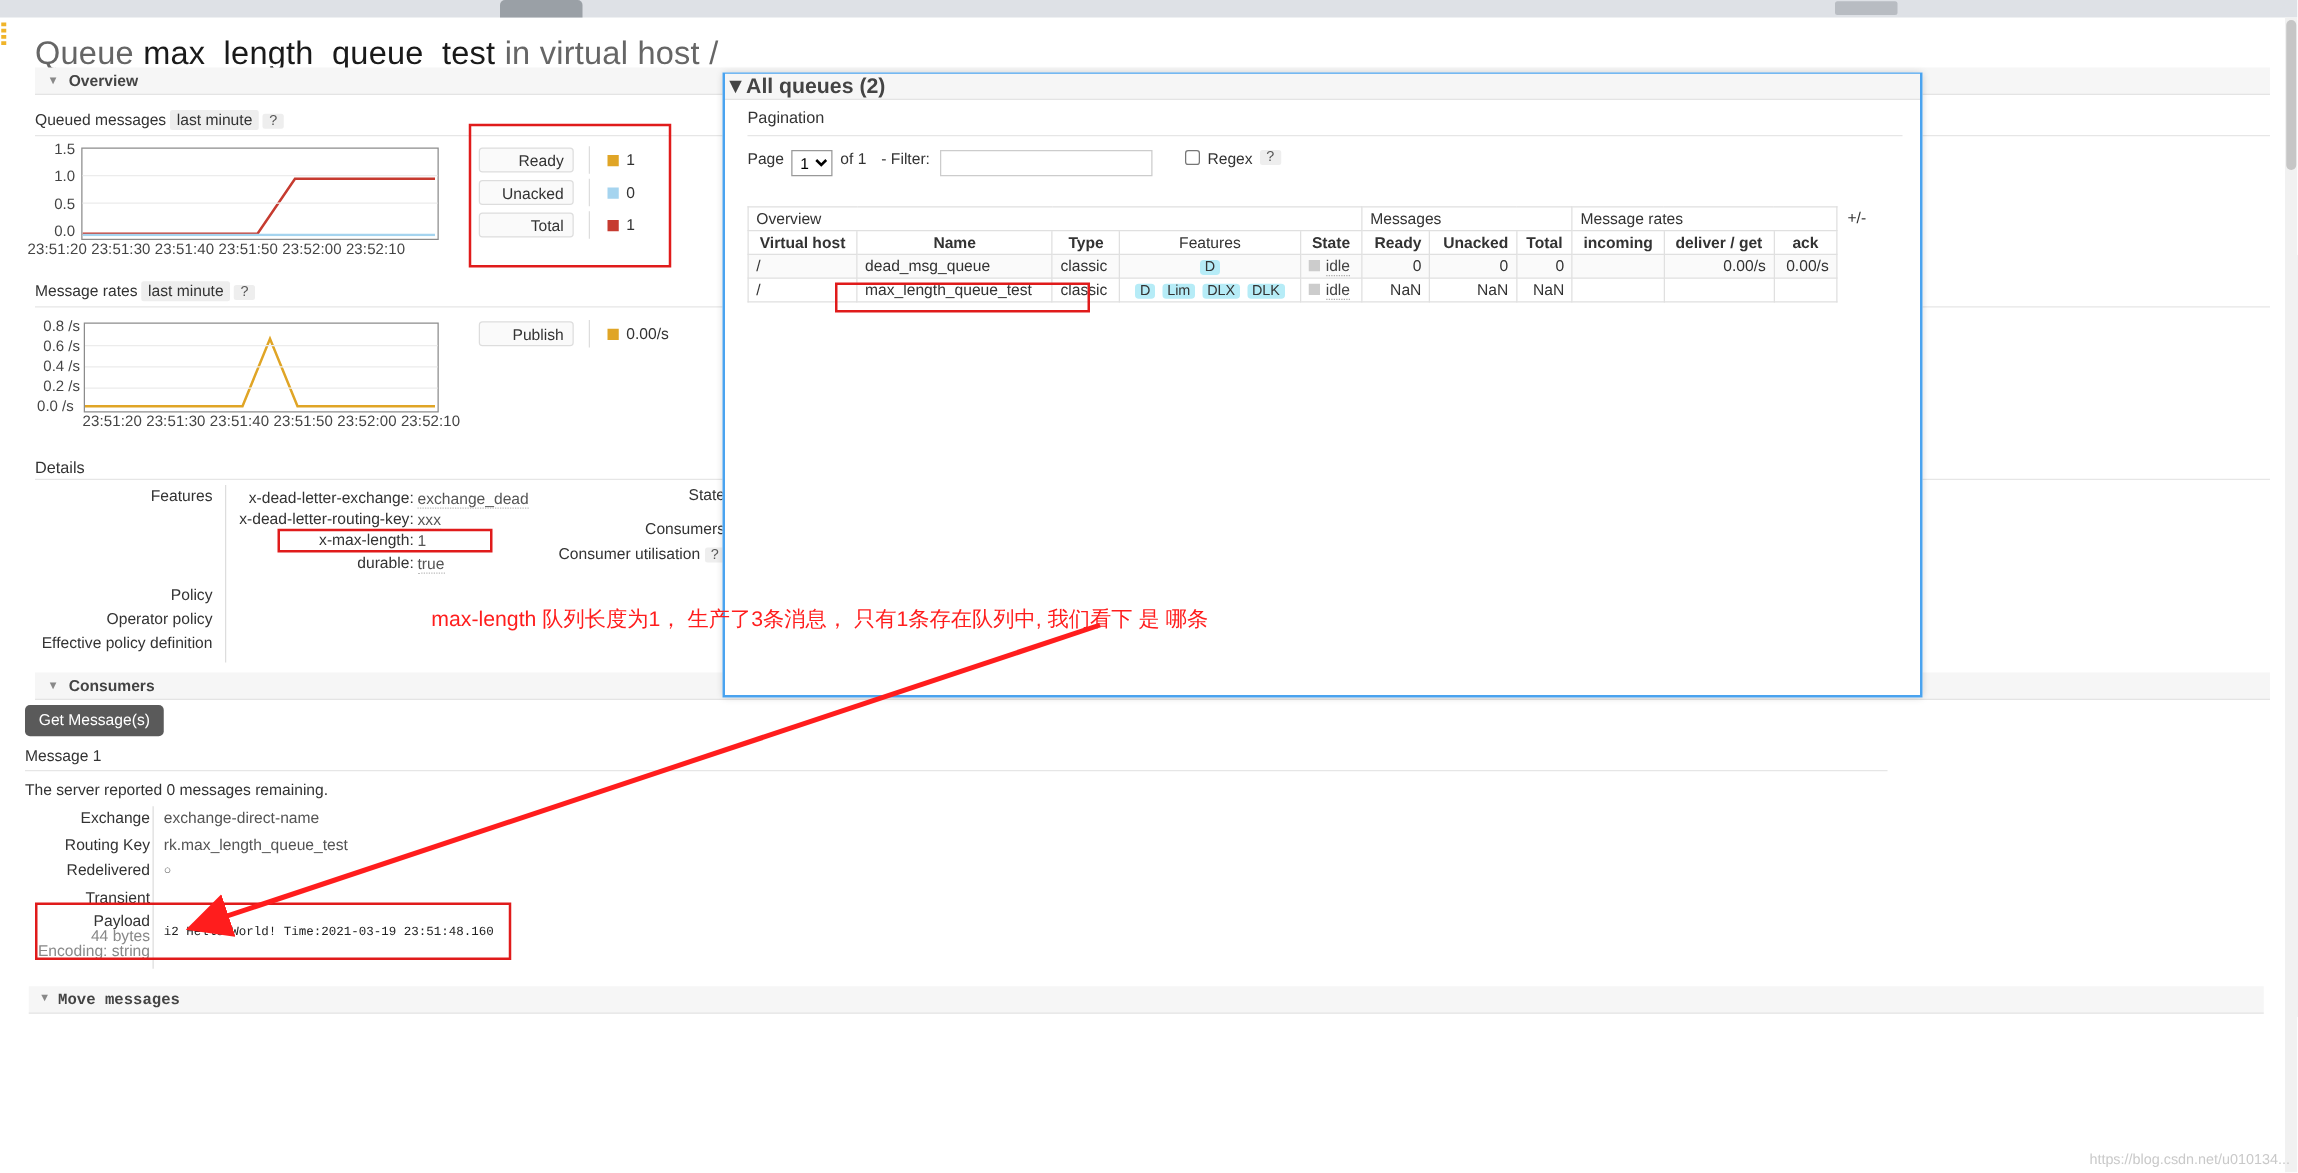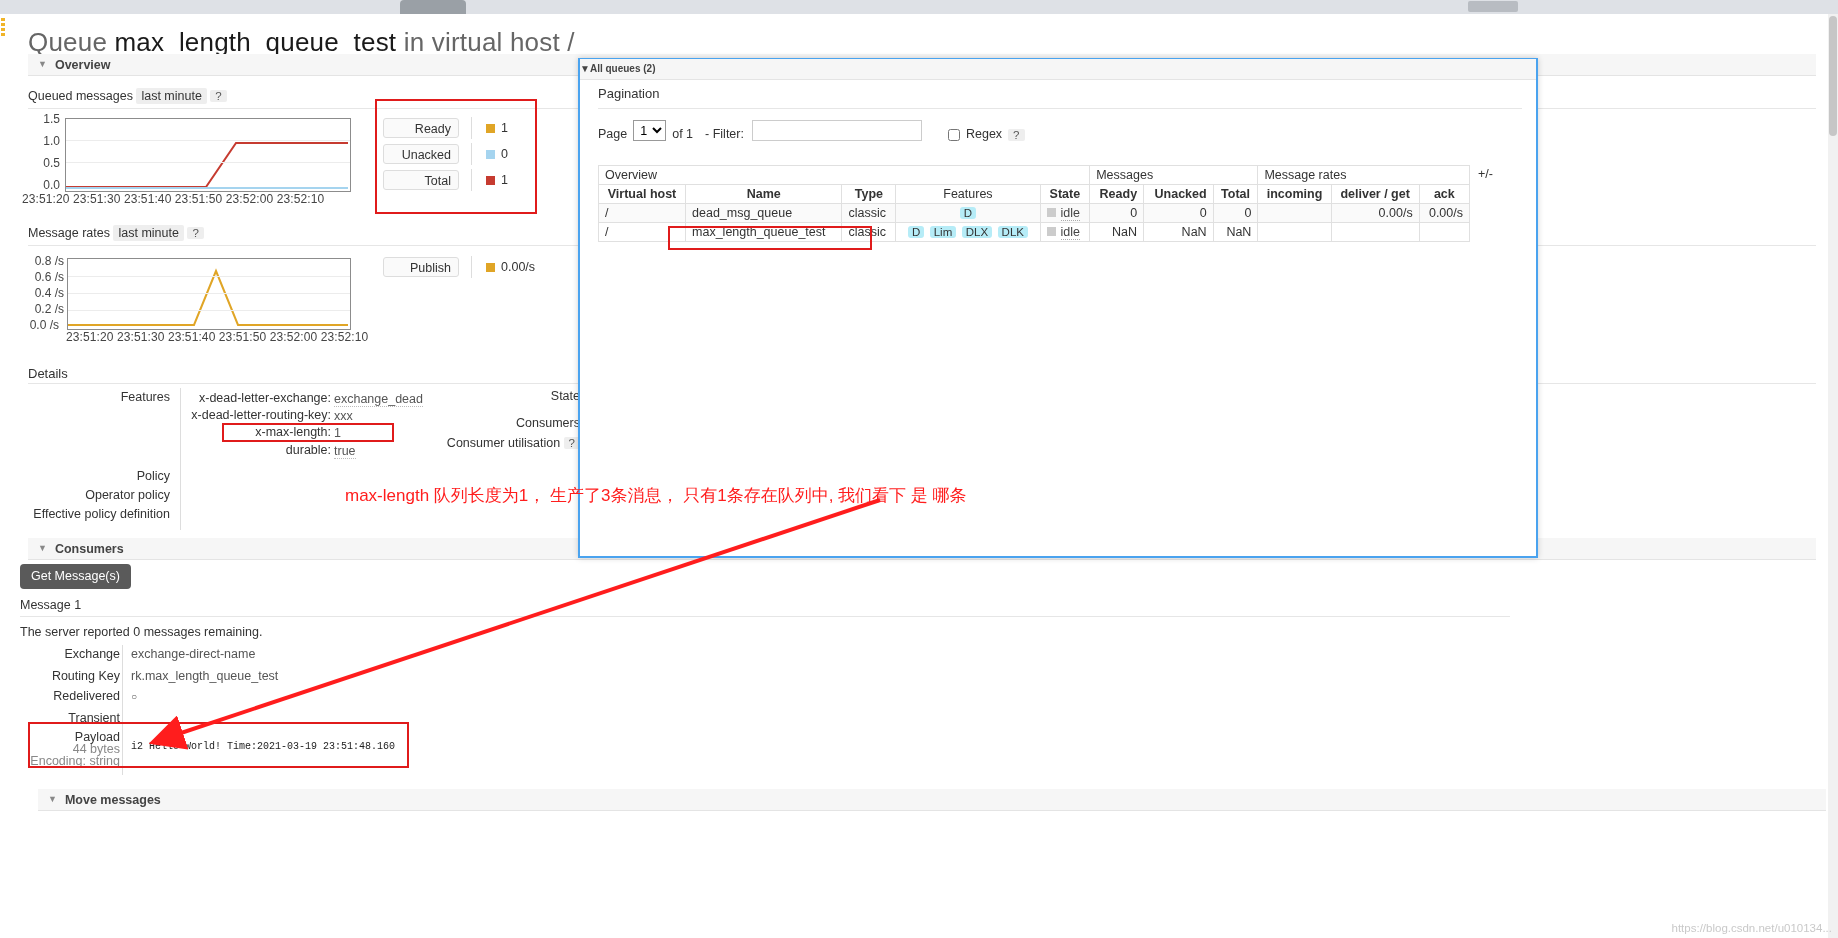--- a/index.html
+++ b/index.html
@@ -61,24 +61,24 @@
   .stat-hdr{position:absolute;font-size:12.5px;color:#333;text-align:right;}
   .stat-val{position:absolute;font-size:12.5px;color:#555;text-align:right;}
 
   
   .overlay{
     position:absolute;left:578px;top:58px;width:960px;height:500px;
     background:#fff;border:2px solid #4aa3ef;box-sizing:border-box;
     box-shadow:0 0 6px rgba(0,0,0,.18);
   }
   .ov-section{position:absolute;left:0;top:-1px;width:100%;height:20px;background:#f6f6f6;
-              border-bottom:1px solid #e4e4e4;font-size:10px;font-weight:bold;color:#444;line-height:20px;}
+              border-bottom:1px solid #e4e4e4;font-size:17px;font-weight:bold;color:#444;line-height:20px;}
   .ov-pagination-title{position:absolute;left:18px;top:26px;font-size:13px;color:#333;}
   .ov-rule{position:absolute;left:18px;top:48px;width:924px;height:1px;background:#e6e6e6;}
-  .ov-pagerow{position:absolute;left:18px;top:60px;display:flex;align-items:flex-end;font-size:12.5px;color:#333;}
+  .ov-pagerow{position:absolute;left:18px;top:60px;display:flex;align-items:flex-start;font-size:12.5px;color:#333;}
   .ov-select{height:21px;border:1px solid #999;background:#fff;font-size:12.5px;padding:0 2px;margin:0 6px;
              font-family:"Liberation Sans", sans-serif;}
   .ov-filter{width:160px;height:19px;border:1px solid #ccc;background:#fff;margin-left:8px;
              font-family:"Liberation Sans", sans-serif;font-size:12.5px;padding:0 4px;}
   .ov-checkbox{width:12px;height:12px;margin:0 6px 0 26px;}
 
   table.qtable{position:absolute;left:18px;top:105px;border-collapse:collapse;font-size:12.5px;width:872px;}
   table.qtable td,table.qtable th{border:1px solid #e0e0e0;padding:2px 6px;font-weight:normal;color:#333;}
   table.qtable th{font-weight:bold;background:#fff;}
   table.qtable tr.grp td{background:#fff;font-weight:normal;}
@@ -283,21 +283,21 @@
   <div class="det-value" style="left:131px;top:691px;font-size:10px;">○</div>
 
   <div class="det-label" style="left:10px;top:711px;width:110px;">Transient</div>
 
   <div class="det-label" style="left:10px;top:730px;width:110px;">Payload</div>
   <div class="det-label" style="left:10px;top:742px;width:110px;color:#888;">44 bytes</div>
   <div class="det-label" style="left:0px;top:754px;width:120px;color:#888;">Encoding: string</div>
   <div class="mono" style="position:absolute;left:131px;top:741px;">i2 Hello World! Time:2021-03-19 23:51:48.160</div>
   <div class="redbox" style="left:28px;top:722px;width:381px;height:46px;"></div>
 
-  <div class="section-bar" style="left:38px;top:789px;width:1788px;">
+  <div class="section-bar" style="left:23px;top:789px;width:1788px;font-family:Liberation Mono, monospace;">
     <span class="caret">▼</span><span>Move messages</span>
   </div>
 
   <div class="overlay">
     <div class="ov-section">
       <span class="caret">▼</span><span>All queues (2)</span>
     </div>
     <div class="ov-pagination-title">Pagination</div>
     <div class="ov-rule"></div>
 

